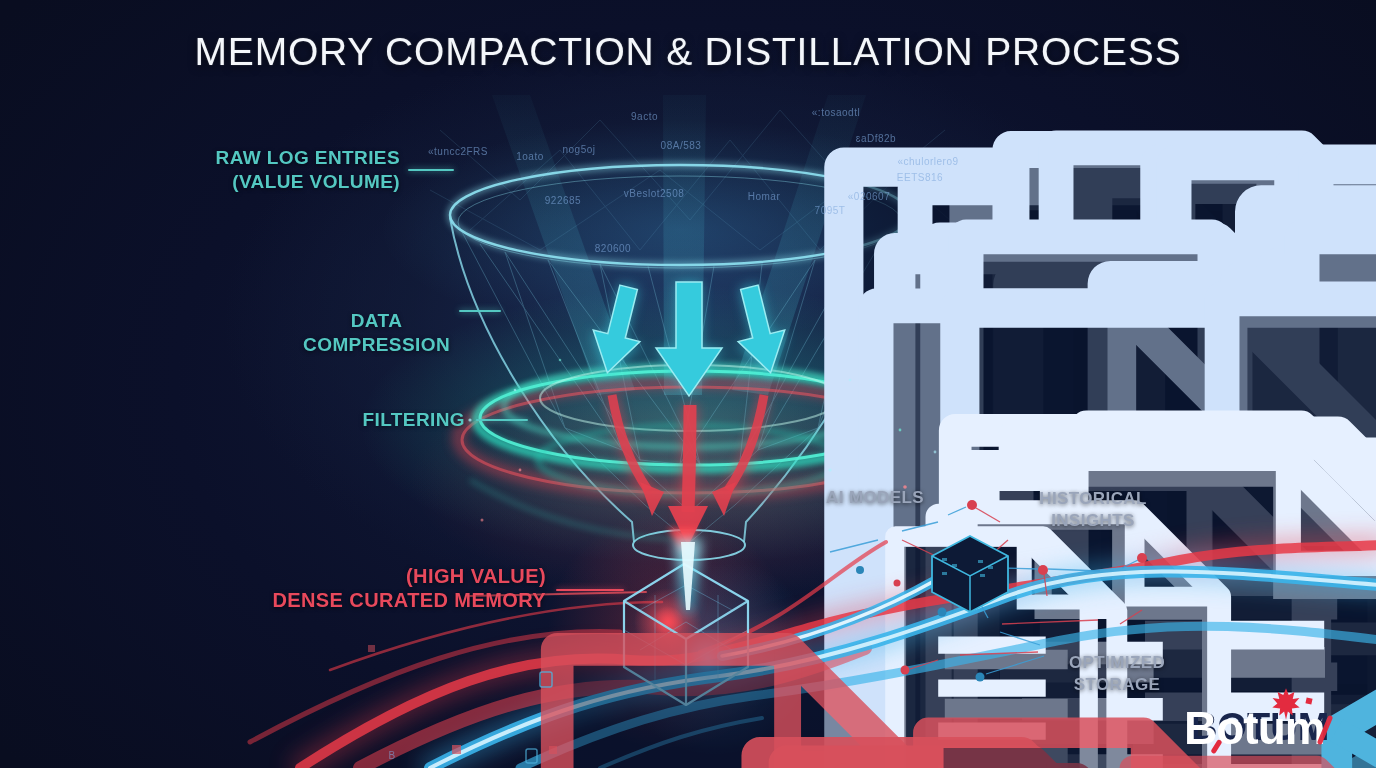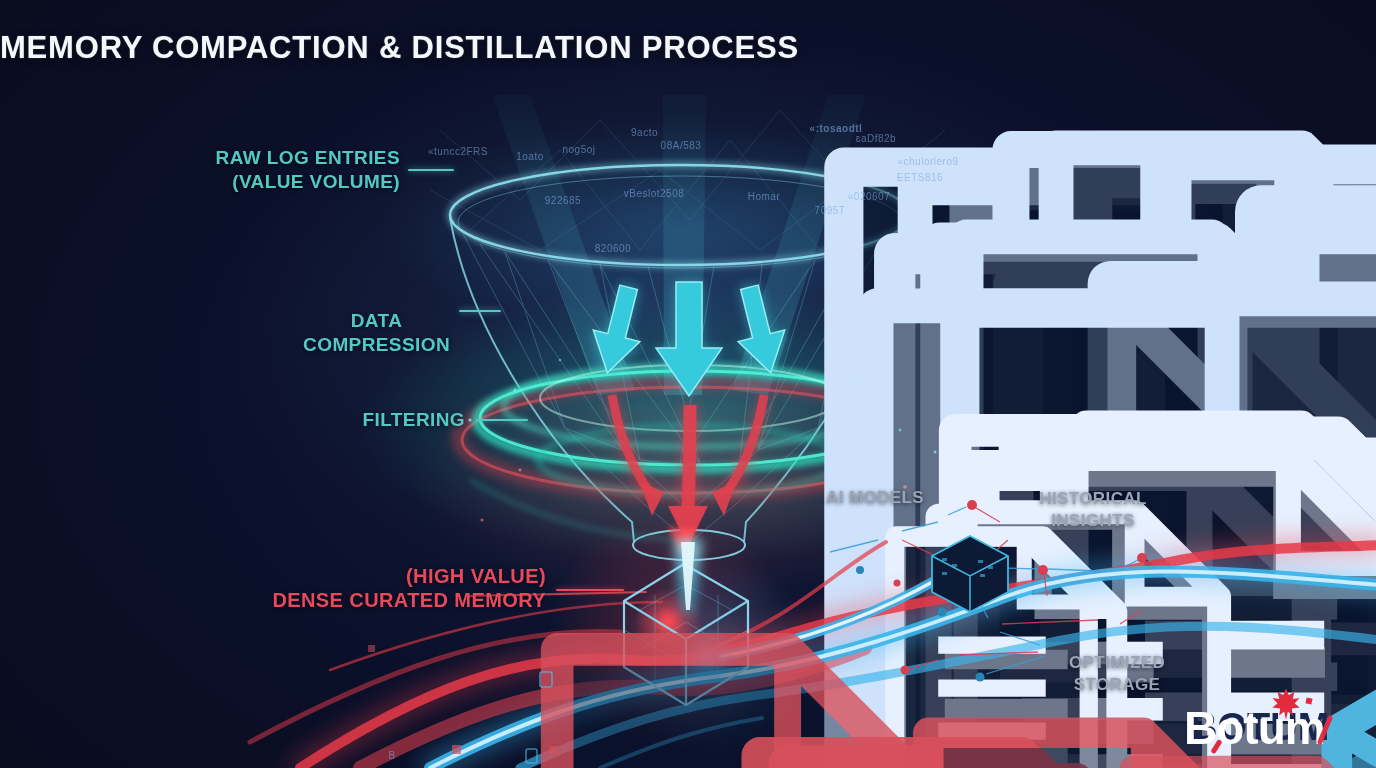--- a/index.html
+++ b/index.html
@@ -6,22 +6,22 @@
   #stage{
     position:relative;width:1376px;height:768px;overflow:hidden;
     background:
       radial-gradient(ellipse 620px 380px at 50% 42%, #1a2a52 0%, rgba(19,30,60,.6) 45%, rgba(10,14,34,0) 75%),
       radial-gradient(ellipse 900px 600px at 52% 50%, #121b3a 0%, #0b102a 60%, #090d20 100%);
     font-family:"Liberation Sans", sans-serif;
   }
   .abs{position:absolute;}
   
   #title{
-    left:0;right:0;top:30px;text-align:left;
-    font-size:31px;font-weight:700;letter-spacing:.8px;color:#f4f7fb;
+    left:0;right:0;top:30px;text-align:center;
+    font-size:39px;font-weight:400;letter-spacing:.8px;color:#f4f7fb;
     text-shadow:0 2px 8px rgba(0,0,0,.65), 0 0 2px rgba(255,255,255,.25);
   }
   
   .lbl{font-weight:800;line-height:24px;letter-spacing:.4px;text-shadow:0 1px 4px rgba(0,0,0,.6);}
   .lbl-teal{color:#54c8c2;}
   .lbl-red{color:#e8495c;}
   .lbl-gray{color:#9aa5ba;}
   .dash{height:2px;border-radius:1px;}
   .dash-teal{background:#54c8c2;box-shadow:0 0 6px rgba(84,200,194,.8);}
   .dash-red{background:#e8495c;box-shadow:0 0 6px rgba(232,73,92,.8);}
@@ -363,26 +363,26 @@
         <circle cx="482" cy="520" r="1.5" fill="#ff8890" opacity=".6"></circle>
       <circle cx="935" cy="452" r="1.4" fill="#aef4ff" opacity=".6"></circle>
         <circle cx="515" cy="390" r="1.3" fill="#aef4ff" opacity=".6"></circle>
     </g>
   </svg>
 
   <div id="scatter-layer">
       <span class="scatter" style="left: 458px; top: 151px; text-align: center;">«tuncc2FRS</span>
       <span class="scatter" style="left: 530px; top: 156px;">1oato</span>
       <span class="scatter" style="left: 579px; top: 149px;">nog5oj</span>
-      <span class="scatter" style="left: 627px; top: 132px; padding-left: 35px;">9acto</span>
+      <span class="scatter" style="left: 627px; top: 116px; padding-left: 35px;">9acto</span>
       <span class="scatter" style="left: 681px; top: 145px;">08A/583</span>
       <span class="scatter" style="left: 563px; top: 200px;">922685</span>
       <span class="scatter" style="left: 654px; top: 193px;">vBeslot2508</span>
       <span class="scatter" style="left: 764px; top: 196px;">Homar</span>
-      <span class="scatter" style="left: 836px; top: 128px; font-weight: bold;">«:tosaodtl</span>
+      <span class="scatter" style="left: 836px; top: 112px;">«:tosaodtl</span>
       <span class="scatter" style="left: 876px; top: 138px;">ɛaDf82b</span>
       <span class="scatter" style="left: 928px; top: 161px;">«chulorlero9</span>
       <span class="scatter" style="left: 920px; top: 177px;">EETS816</span>
       <span class="scatter" style="left: 869px; top: 196px;">«020607</span>
       <span class="scatter" style="left: 830px; top: 210px;">7095T</span>
       <span class="scatter" style="left: 613px; top: 248px;">820600</span>
       <span class="scatter" style="left: 392px; top: 755px;">B</span>
     </div>
 
   <div id="title" class="abs">MEMORY COMPACTION &amp; DISTILLATION PROCESS</div>

